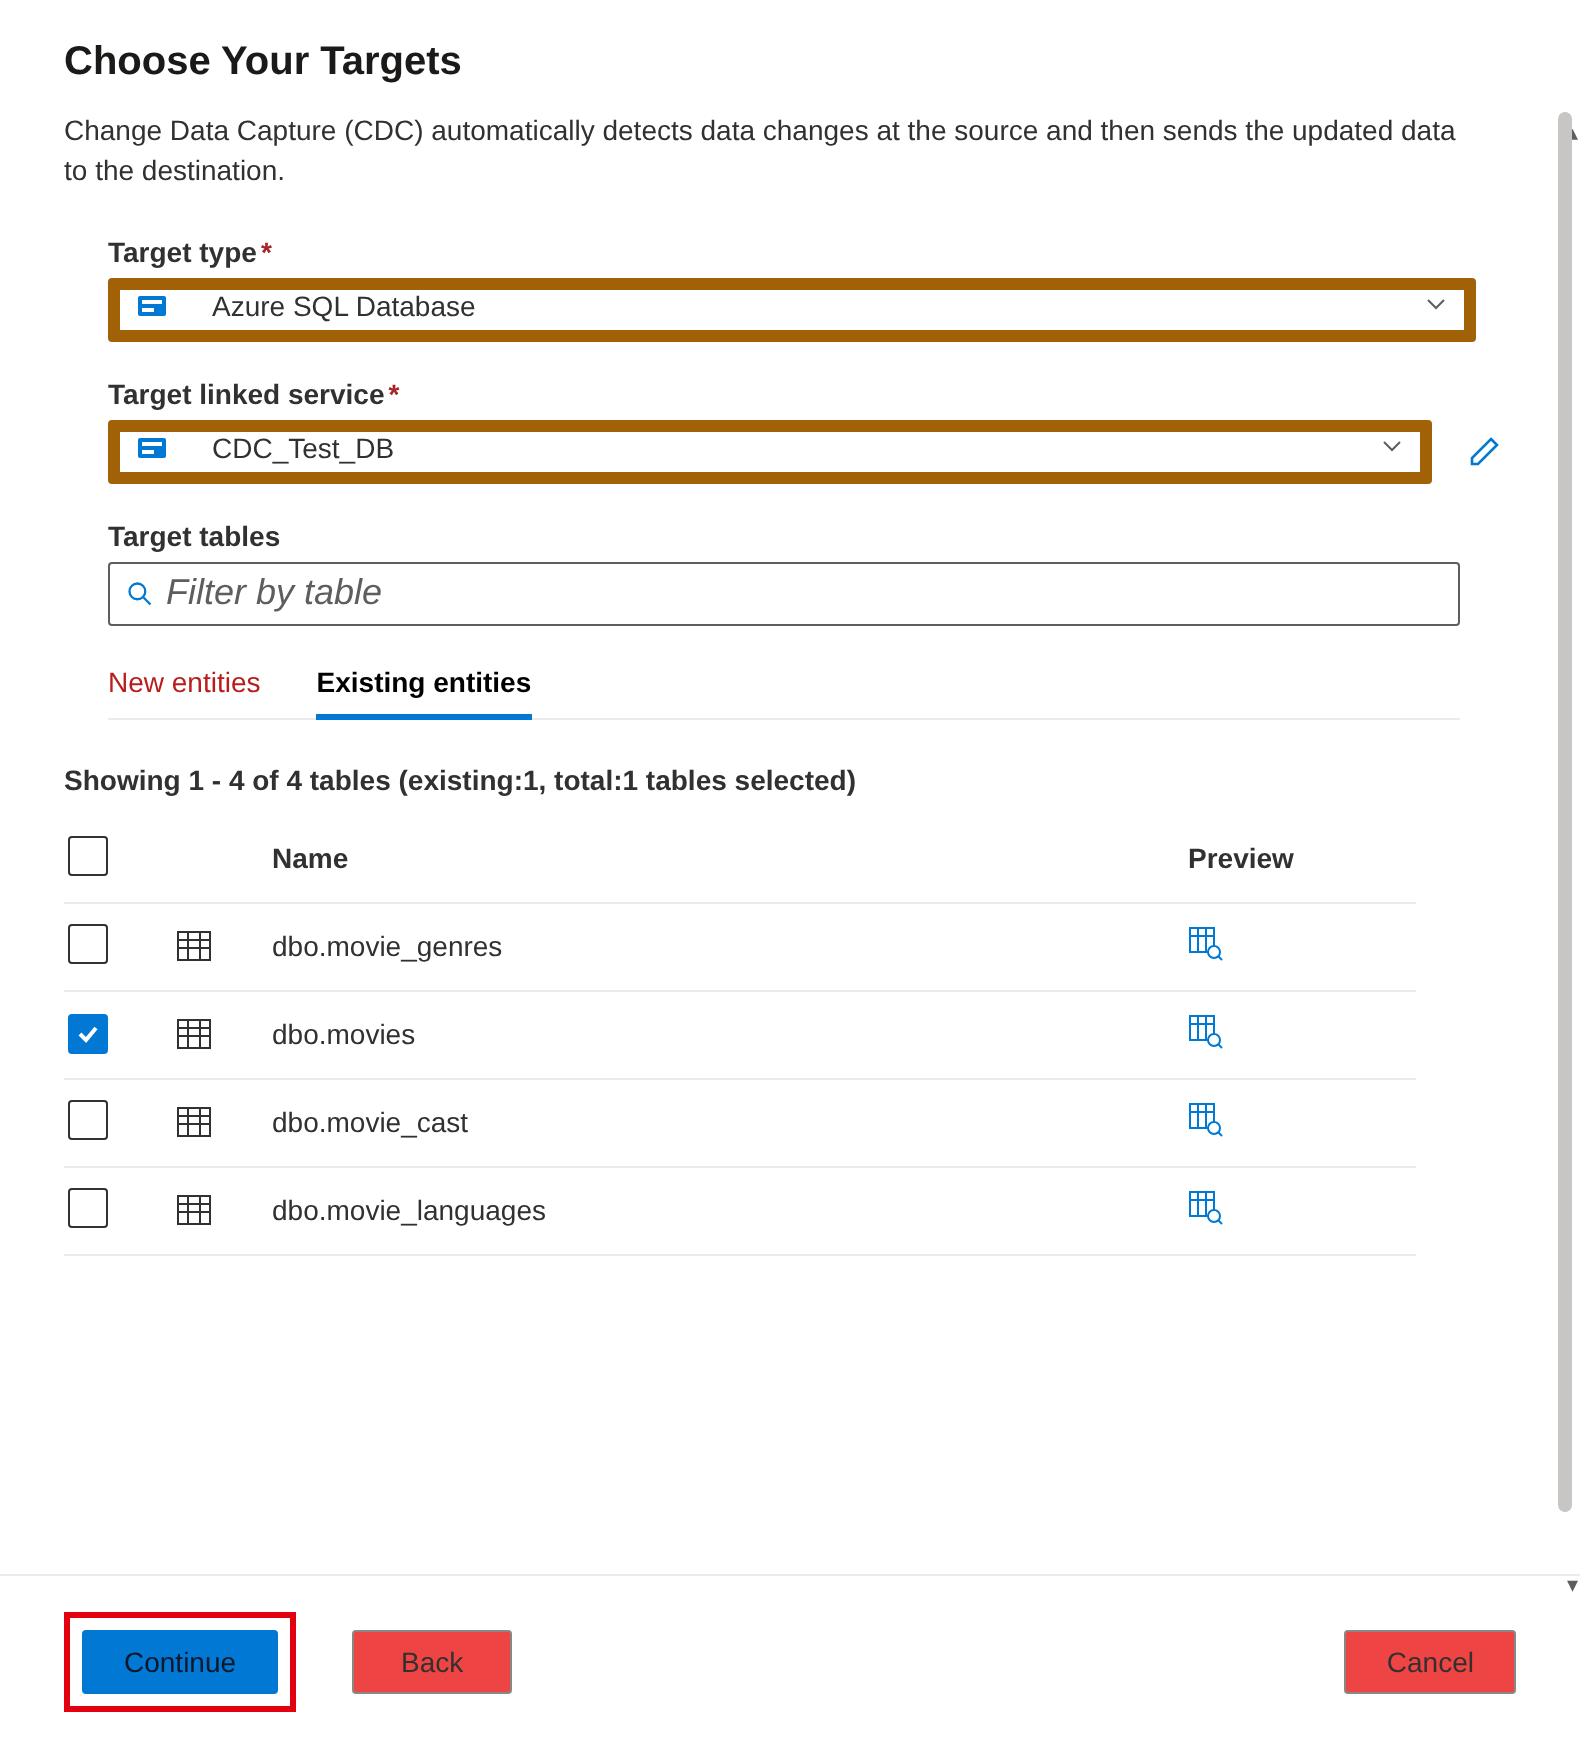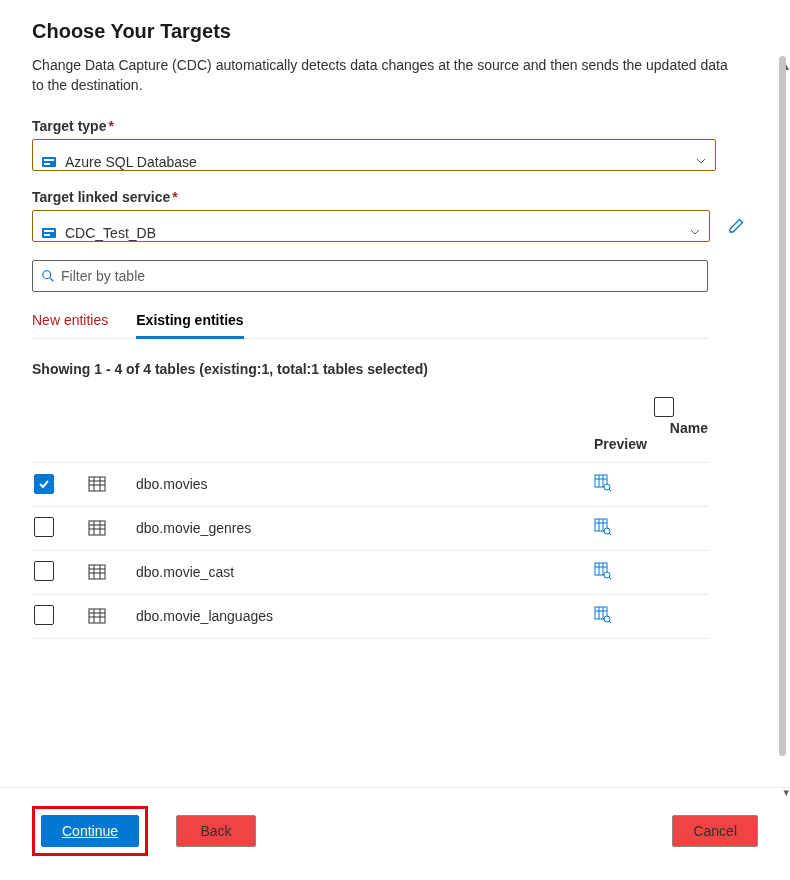--- a/index.html
+++ b/index.html
@@ -21,41 +21,42 @@
       margin-bottom: 12px;
       color: #1b1a19;
     }
     .description {
       font-size: 14px;
       color: #323130;
       line-height: 1.45;
       margin-bottom: 22px;
       max-width: 700px;
     }
-    .field-group { margin-bottom: 18px; }
+    .field-group { margin-bottom: 18px; margin-left: 22px; }
     .field-label {
       font-size: 14px;
       font-weight: 600;
       color: #323130;
       margin-bottom: 5px;
       display: block;
     }
     .required { color: #a4262c; margin-left: 2px; }
     .dropdown-row { display: flex; align-items: center; gap: 10px; }
     .dropdown {
       display: flex;
-      align-items: flex-end;
-      border: 1px solid #a16207;
+      align-items: flex-start;
+      border: 6px solid #a16207;
       border-radius: 2px;
       height: 32px;
       padding: 0 8px;
       background: #fff;
       cursor: pointer;
       flex: 1;
       max-width: 684px;
+      gap: 14px;
     }
     .dropdown.full { max-width: 684px; }
     .dropdown.narrow { max-width: 678px; }
     .dropdown-icon {
       width: 16px; height: 16px; margin-right: 8px;
       display: inline-flex; align-items: center; justify-content: center;
     }
     .dropdown-text { flex: 1; color: #323130; }
     .chevron-down { color: #605e5c; }
     .edit-btn {
@@ -68,24 +69,25 @@
       display: flex; align-items: center;
       border: 1px solid #605e5c;
       border-radius: 2px;
       height: 32px;
       padding: 0 8px;
       max-width: 676px;
     }
     .search-box svg { color: #0078d4; margin-right: 6px; flex-shrink:0;}
     .search-input {
       border: none; outline: none;
-      font-size: 14px;
+      font-size: 18px;
       flex: 1;
       font-family: inherit;
       color: #0c4a6e;
+      font-style: italic;
     }
     .search-input::placeholder { color: #605e5c; }
     .tabs {
       display: flex;
       gap: 28px;
       margin-top: 12px;
       border-bottom: 1px solid #edebe9;
       max-width: 676px;
     }
     .tab {
@@ -109,24 +111,23 @@
     .table-summary {
       font-size: 14px;
       font-weight: 600;
       margin: 22px 0 14px 0;
     }
     .tables {
       max-width: 676px;
     }
     .table-header {
       display: flex;
-      align-items: flex-end;
+      align-items: center;
       padding: 6px 0 10px 0;
       border-bottom: 1px solid #edebe9;
-      flex-direction: column;
     }
     .table-row {
       display: flex;
       align-items: center;
       height: 44px;
       border-bottom: 1px solid #edebe9;
     }
     .col-check { width: 56px; padding-left: 2px; }
     .col-icon { width: 48px; display:flex; align-items:center; }
     .col-name { flex: 1; font-weight: 600; font-size: 14px; }
@@ -167,23 +168,22 @@
       border-radius: 2px;
       font-family: inherit;
       cursor: pointer;
       display: inline-flex;
       align-items: center;
       justify-content: center;
       min-width: 80px;
     }
     .btn.primary {
       background: #0078d4;
-      color: #fef9c3;
+      color: #0f172a;
       border: 1px solid #0078d4;
-      text-decoration: underline;
     }
     .btn.secondary {
       background: #ef4444;
       color: #323130;
       border: 1px solid #8a8886;
     }
     .highlight-box {
       border: 3px solid #e3000f;
       padding: 6px;
       display: inline-flex;
@@ -257,20 +257,21 @@
       </div>
       <span class="edit-btn">
         <svg width="16" height="16" viewBox="0 0 16 16">
             <path d="M11.5 1.5 L14.5 4.5 L5 14 L2 14 L2 11 Z" stroke="currentColor" stroke-width="1.3" fill="none"></path>
           </svg>
       </span>
     </div>
   </div>
 
   <div class="field-group">
+    <label class="field-label">Target tables</label>
     <div class="search-box">
       <svg width="14" height="14" viewBox="0 0 16 16">
           <circle cx="6.5" cy="6.5" r="4.5" stroke="currentColor" stroke-width="1.3" fill="none"></circle>
           <line x1="10" y1="10" x2="14" y2="14" stroke="currentColor" stroke-width="1.3"></line>
         </svg>
       <input class="search-input" type="text" placeholder="Filter by table" style="">
     </div>
     <div class="tabs">
       <div class="tab">New entities</div>
       <div class="tab active">Existing entities</div>
@@ -280,20 +281,44 @@
   <div class="table-summary">Showing 1 - 4 of 4 tables (existing:1, total:1 tables selected)</div>
 
   <div class="tables">
     <div class="table-header">
       <div class="col-check">
         <span class="checkbox"></span>
       </div>
       <div class="col-icon"></div>
       <div class="col-name">Name</div>
       <div class="col-preview">Preview</div>
+    </div>
+
+    <div class="table-row">
+      <div class="col-check"><span class="checkbox"></span></div>
+      <div class="col-icon">
+          <svg class="table-glyph" width="18" height="18" viewBox="0 0 18 18">
+            <rect x="1" y="2" width="16" height="14" stroke="currentColor" fill="none"></rect>
+            <line x1="1" y1="6" x2="17" y2="6" stroke="currentColor"></line>
+            <line x1="1" y1="10" x2="17" y2="10" stroke="currentColor"></line>
+            <line x1="6" y1="2" x2="6" y2="16" stroke="currentColor"></line>
+            <line x1="12" y1="2" x2="12" y2="16" stroke="currentColor"></line>
+          </svg>
+        </div>
+      <div class="col-name">dbo.movie_genres</div>
+      <div class="col-preview"><span class="preview-action">
+            <svg width="18" height="18" viewBox="0 0 18 18">
+              <rect x="1" y="1" width="12" height="12" stroke="currentColor" fill="none"></rect>
+              <line x1="1" y1="5" x2="13" y2="5" stroke="currentColor"></line>
+              <line x1="5" y1="1" x2="5" y2="13" stroke="currentColor"></line>
+              <line x1="9" y1="1" x2="9" y2="13" stroke="currentColor"></line>
+              <circle cx="13" cy="13" r="3" stroke="currentColor" fill="#fff"></circle>
+              <line x1="15" y1="15" x2="17" y2="17" stroke="currentColor"></line>
+            </svg>
+          </span></div>
     </div>
 
     <div class="table-row">
       <div class="col-check">
         <span class="checkbox checked">
           <svg width="14" height="14" viewBox="0 0 14 14">
               <path d="M3 7 L6 10 L11 4" stroke="currentColor" stroke-width="2" fill="none"></path>
             </svg>
         </span>
       </div>
@@ -325,44 +350,20 @@
       <div class="col-check"><span class="checkbox"></span></div>
       <div class="col-icon">
           <svg class="table-glyph" width="18" height="18" viewBox="0 0 18 18">
             <rect x="1" y="2" width="16" height="14" stroke="currentColor" fill="none"></rect>
             <line x1="1" y1="6" x2="17" y2="6" stroke="currentColor"></line>
             <line x1="1" y1="10" x2="17" y2="10" stroke="currentColor"></line>
             <line x1="6" y1="2" x2="6" y2="16" stroke="currentColor"></line>
             <line x1="12" y1="2" x2="12" y2="16" stroke="currentColor"></line>
           </svg>
         </div>
-      <div class="col-name">dbo.movie_genres</div>
-      <div class="col-preview"><span class="preview-action">
-            <svg width="18" height="18" viewBox="0 0 18 18">
-              <rect x="1" y="1" width="12" height="12" stroke="currentColor" fill="none"></rect>
-              <line x1="1" y1="5" x2="13" y2="5" stroke="currentColor"></line>
-              <line x1="5" y1="1" x2="5" y2="13" stroke="currentColor"></line>
-              <line x1="9" y1="1" x2="9" y2="13" stroke="currentColor"></line>
-              <circle cx="13" cy="13" r="3" stroke="currentColor" fill="#fff"></circle>
-              <line x1="15" y1="15" x2="17" y2="17" stroke="currentColor"></line>
-            </svg>
-          </span></div>
-    </div>
-
-    <div class="table-row">
-      <div class="col-check"><span class="checkbox"></span></div>
-      <div class="col-icon">
-          <svg class="table-glyph" width="18" height="18" viewBox="0 0 18 18">
-            <rect x="1" y="2" width="16" height="14" stroke="currentColor" fill="none"></rect>
-            <line x1="1" y1="6" x2="17" y2="6" stroke="currentColor"></line>
-            <line x1="1" y1="10" x2="17" y2="10" stroke="currentColor"></line>
-            <line x1="6" y1="2" x2="6" y2="16" stroke="currentColor"></line>
-            <line x1="12" y1="2" x2="12" y2="16" stroke="currentColor"></line>
-          </svg>
-        </div>
       <div class="col-name">dbo.movie_cast</div>
       <div class="col-preview"><span class="preview-action">
             <svg width="18" height="18" viewBox="0 0 18 18">
               <rect x="1" y="1" width="12" height="12" stroke="currentColor" fill="none"></rect>
               <line x1="1" y1="5" x2="13" y2="5" stroke="currentColor"></line>
               <line x1="5" y1="1" x2="5" y2="13" stroke="currentColor"></line>
               <line x1="9" y1="1" x2="9" y2="13" stroke="currentColor"></line>
               <circle cx="13" cy="13" r="3" stroke="currentColor" fill="#fff"></circle>
               <line x1="15" y1="15" x2="17" y2="17" stroke="currentColor"></line>
             </svg>

